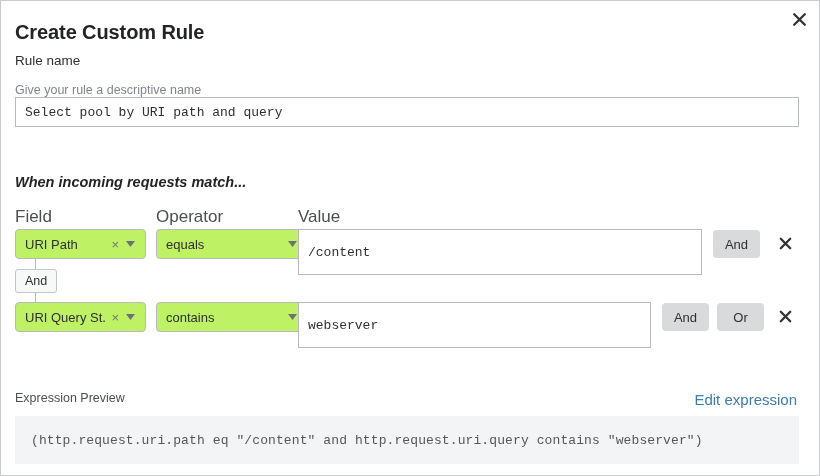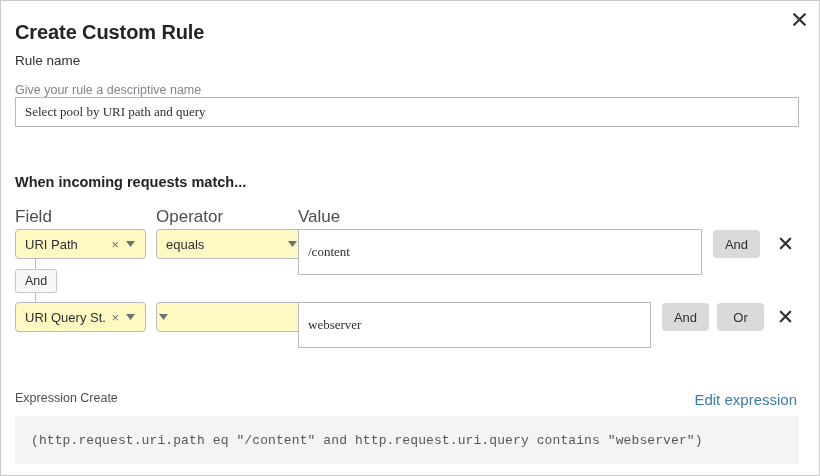--- a/index.html
+++ b/index.html
@@ -58,40 +58,41 @@
     line-height: 17px;
     margin-top: 12px;
   }
 
   .text-input {
     box-sizing: border-box;
     height: 30px;
     border: 1px solid #b8bbbe;
     border-radius: 0;
     background: #ffffff;
-    font-family: Liberation Serif, serif;
+    font-family: Liberation Mono, monospace;
     font-size: 13px;
     color: #2f3033;
     padding: 0 9px;
     outline: none;
   }
   .rule-name-input {
     position: absolute;
     left: 14px;
     top: 96px;
     width: 784px;
   }
 
   .heading-match {
     position: absolute;
     left: 14px;
     top: 173px;
     font-size: 14.5px;
     font-weight: bold;
     color: #232426;
+    font-style: italic;
   }
 
   .col-labels {
     position: absolute;
     top: 206px;
     left: 0;
     width: 100%;
     height: 18px;
   }
   .col-label {
@@ -107,21 +108,21 @@
   .row { position: absolute; left: 0; width: 100%; height: 30px; }
   .row-1 { top: 228px; }
   .row-2 { top: 301px; }
 
   .select-box {
     position: absolute;
     box-sizing: border-box;
     height: 30px;
     border: 1px solid #b8bbbe;
     border-radius: 4px;
-    background: #fef9c3;
+    background: #bef264;
     display: flex;
     align-items: center;
     cursor: pointer;
   }
   .select-field { left: 14px; width: 131px; }
   .select-operator { left: 155px; width: 152px; }
 
   .select-text {
     font-size: 13px;
     color: #2f3033;
@@ -319,38 +320,39 @@
       <span class="select-text">URI Query St...</span>
       <span class="select-clear">×</span>
       <span class="caret">
         <svg width="9" height="6" viewBox="0 0 9 6" aria-hidden="true">
             <path d="M0 0 L9 0 L4.5 6 Z" fill="#6e7275"></path>
           </svg>
       </span>
     </div>
 
     <div class="select-box select-operator">
+      <span class="select-text">contains</span>
       <span class="caret">
         <svg width="9" height="6" viewBox="0 0 9 6" aria-hidden="true">
             <path d="M0 0 L9 0 L4.5 6 Z" fill="#6e7275"></path>
           </svg>
       </span>
     </div>
 
     <input class="text-input value-input value-input-2" type="text" value="webserver" style="">
 
     <button class="logic-btn btn-and-2">And</button>
     <button class="logic-btn btn-or-2">Or</button>
 
     <button class="row-delete row-delete-2">
       <svg width="13" height="13" viewBox="0 0 13 13" aria-hidden="true">
         <path d="M1.8 1.8 L11.2 11.2 M11.2 1.8 L1.8 11.2" stroke="#313336" stroke-width="2.3" stroke-linecap="round"></path>
       </svg>
     </button>
   </div>
 
-  <div class="expr-label">Expression Create</div>
+  <div class="expr-label">Expression Preview</div>
   <a class="expr-edit">Edit expression</a>
   <div class="expr-box">
     <span class="expr-code">(http.request.uri.path eq "/content" and http.request.uri.query contains "webserver")</span>
   </div>
 
 </div>
 
 </body></html>

